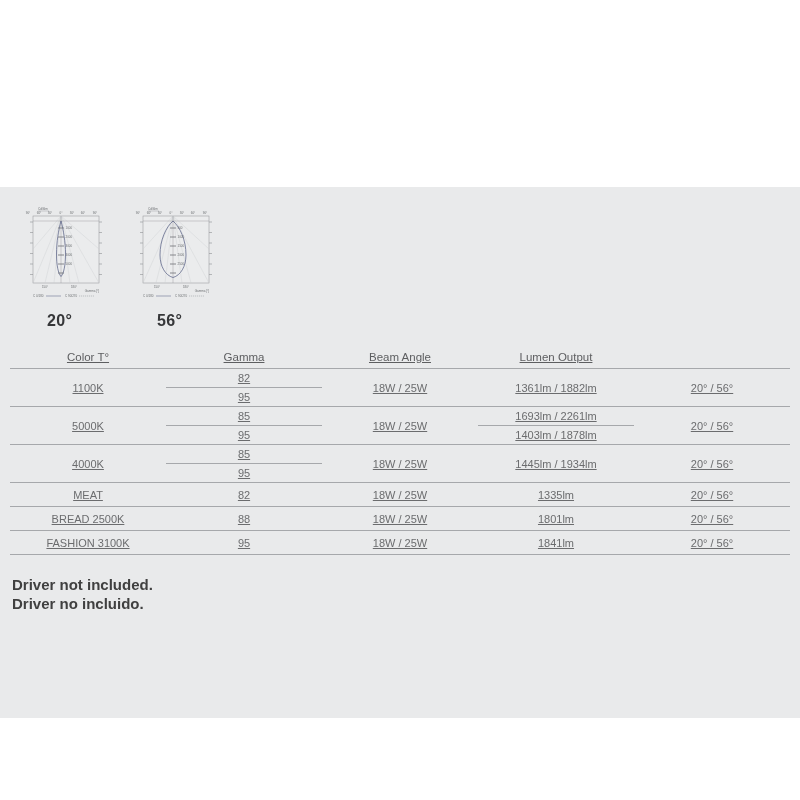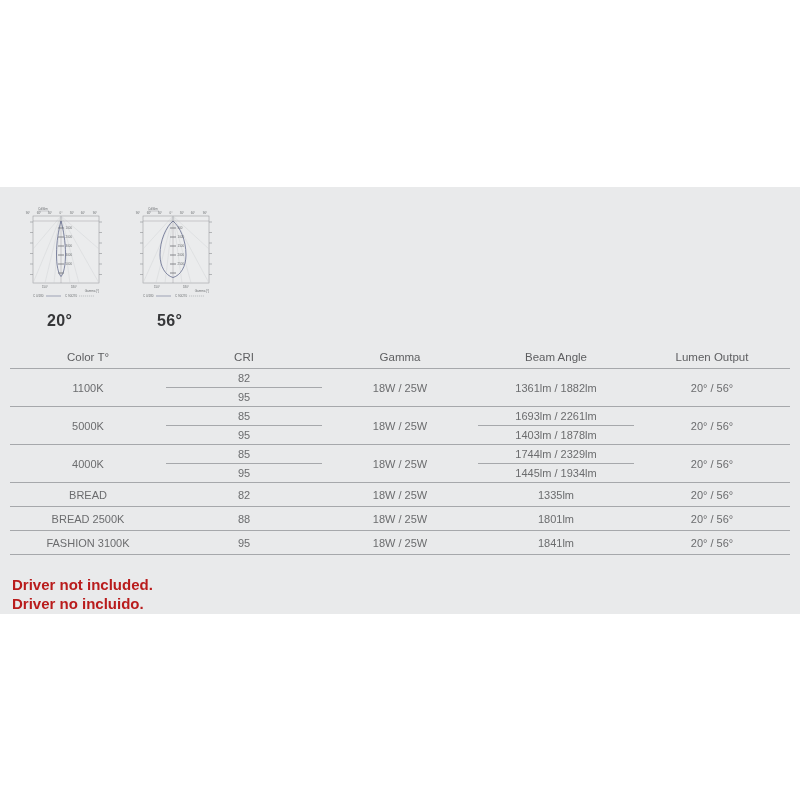--- a/index.html
+++ b/index.html
@@ -2,21 +2,21 @@
 <html><head>
 <meta charset="utf-8">
 <style>
   html,body{margin:0;padding:0;}
   body{
     width:800px;height:800px;position:relative;overflow:hidden;
     background:#ffffff;
     font-family:"Liberation Sans", sans-serif;
   }
   .band{
-    position:absolute;left:0;top:187px;width:800px;height:427px;
+    position:absolute;left:0;top:187px;width:800px;height:531px;
     background:#e9eaeb;
   }
   
   .diagrams{position:absolute;top:14px;left:21px;display:flex;gap:15px;}
   .diagram{width:95px;}
   .diagram svg{display:block;width:95px;height:100px;}
   .beam-label{
     margin-top:11px;padding-left:26px;
     font-size:16px;font-weight:bold;color:#363739;letter-spacing:.3px;
   }
@@ -25,31 +25,31 @@
   .t-row{
     display:grid;grid-template-columns:repeat(5,1fr);
     border-bottom:1px solid #a6a8ab;
   }
   .t-header{height:23px;}
   .t-header .cell{font-size:11.5px;color:#5d5e60;}
   .t-row.double{height:37px;}
   .t-row.single{height:23px;}
   .cell{
     display:flex;align-items:center;justify-content:center;
-    font-size:11px;color:#6b6c6e;text-align:center;
+    font-size:11px;color:#6b6c6e;text-align:center;text-decoration:underline;
   }
   .cell.stack{flex-direction:column;align-items:stretch;padding:0;}
   .cell.stack .half{
     flex:1;display:flex;align-items:center;justify-content:center;
   }
   .cell.stack .half.divider{border-bottom:1px solid #a6a8ab;}
   
   .notes{
     position:absolute;left:12px;top:388px;
-    font-size:15px;font-weight:bold;color:#b91c1c;line-height:19px;
+    font-size:15px;font-weight:bold;color:#404040;line-height:19px;
   }
   
   .diagram text{fill:#6d7073;}
   .diagram .tickval{fill:#8f9194;}
 </style>
 </head>
 <body>
 
 <div class="band">
 
@@ -212,21 +212,20 @@
           <line x1="58" y1="95" x2="73" y2="95" stroke="#8f9194" stroke-width="0.5" stroke-dasharray="1.2,0.8"></line>
         </g>
       </svg>
       <div class="beam-label">56°</div>
     </div>
   </div>
 
   <div class="spec-table">
     <div class="t-row t-header">
       <div class="cell">Color T°</div>
-      <div class="cell">CRI</div>
       <div class="cell">Gamma</div>
       <div class="cell">Beam Angle</div>
       <div class="cell">Lumen Output</div>
     </div>
 
     <div class="t-row double">
       <div class="cell">1100K</div>
       <div class="cell stack">
         <div class="half divider">82</div>
         <div class="half">95</div>
@@ -253,28 +252,27 @@
     </div>
 
     <div class="t-row double">
       <div class="cell">4000K</div>
       <div class="cell stack">
         <div class="half divider">85</div>
         <div class="half">95</div>
       </div>
       <div class="cell">18W / 25W</div>
       <div class="cell stack">
-        <div class="half divider">1744lm / 2329lm</div>
         <div class="half">1445lm / 1934lm</div>
       </div>
       <div class="cell">20° / 56°</div>
     </div>
 
     <div class="t-row single">
-      <div class="cell">BREAD</div>
+      <div class="cell">MEAT</div>
       <div class="cell">82</div>
       <div class="cell">18W / 25W</div>
       <div class="cell">1335lm</div>
       <div class="cell">20° / 56°</div>
     </div>
 
     <div class="t-row single">
       <div class="cell">BREAD 2500K</div>
       <div class="cell">88</div>
       <div class="cell">18W / 25W</div>

